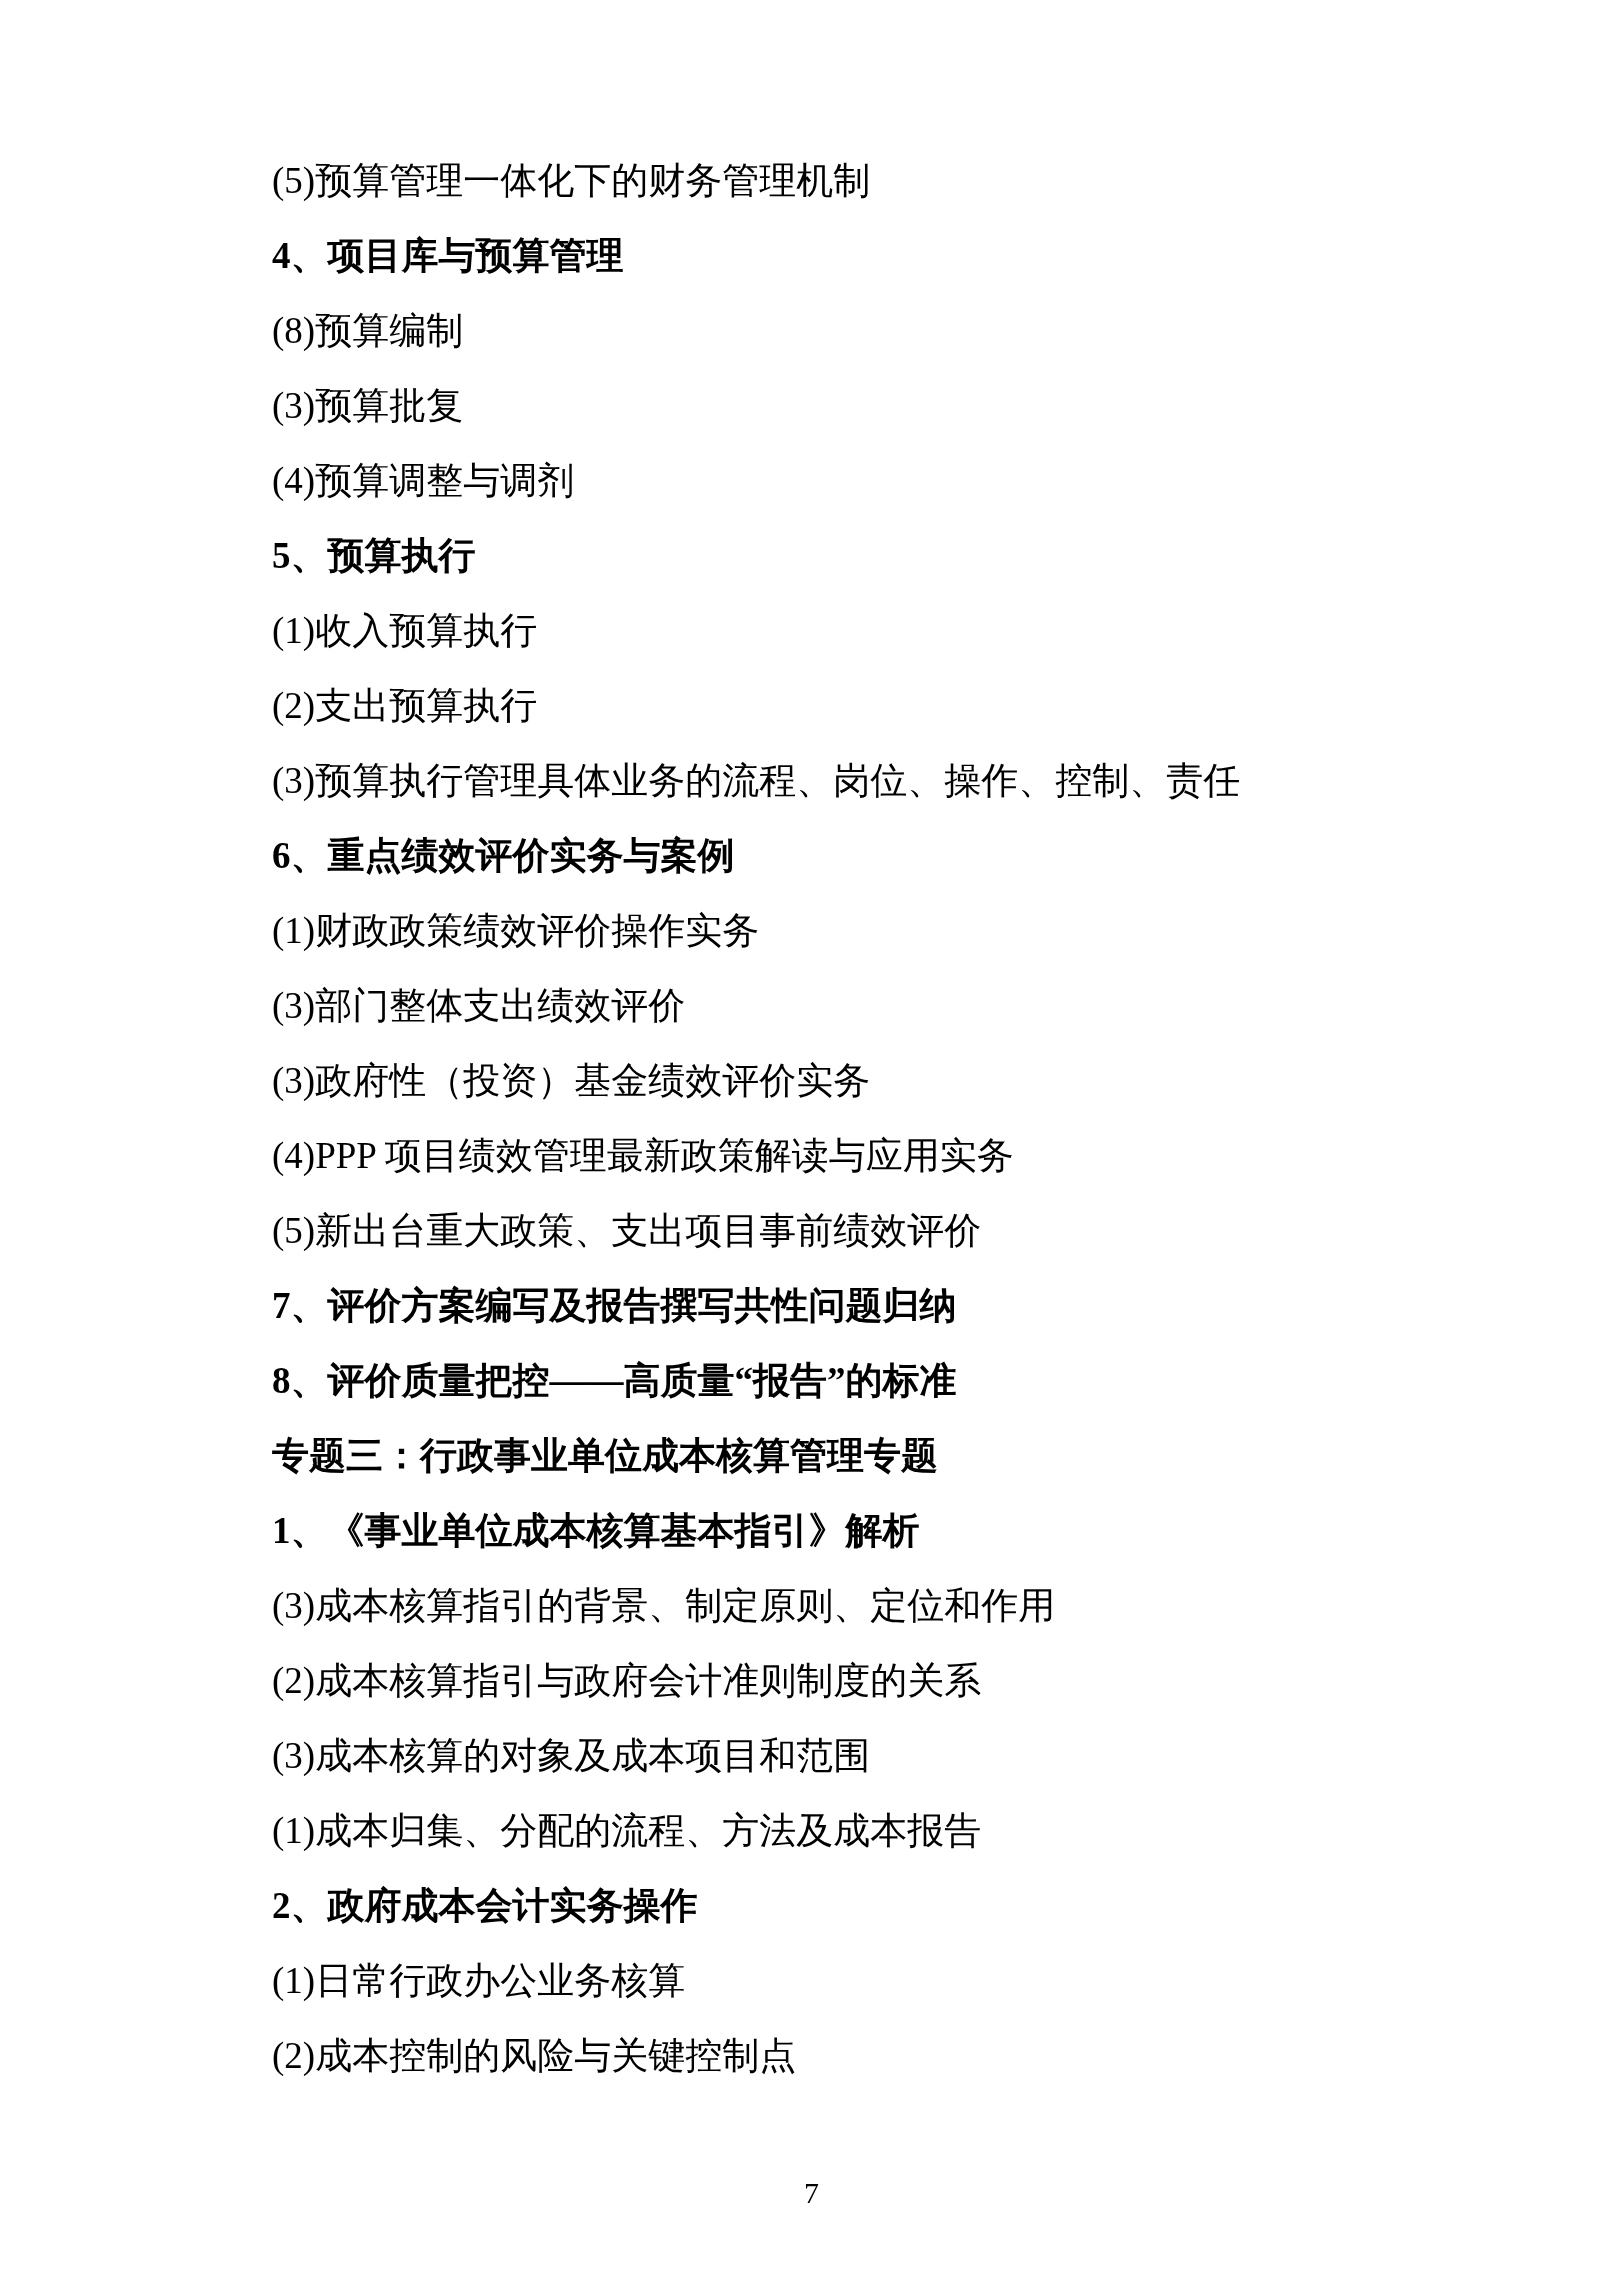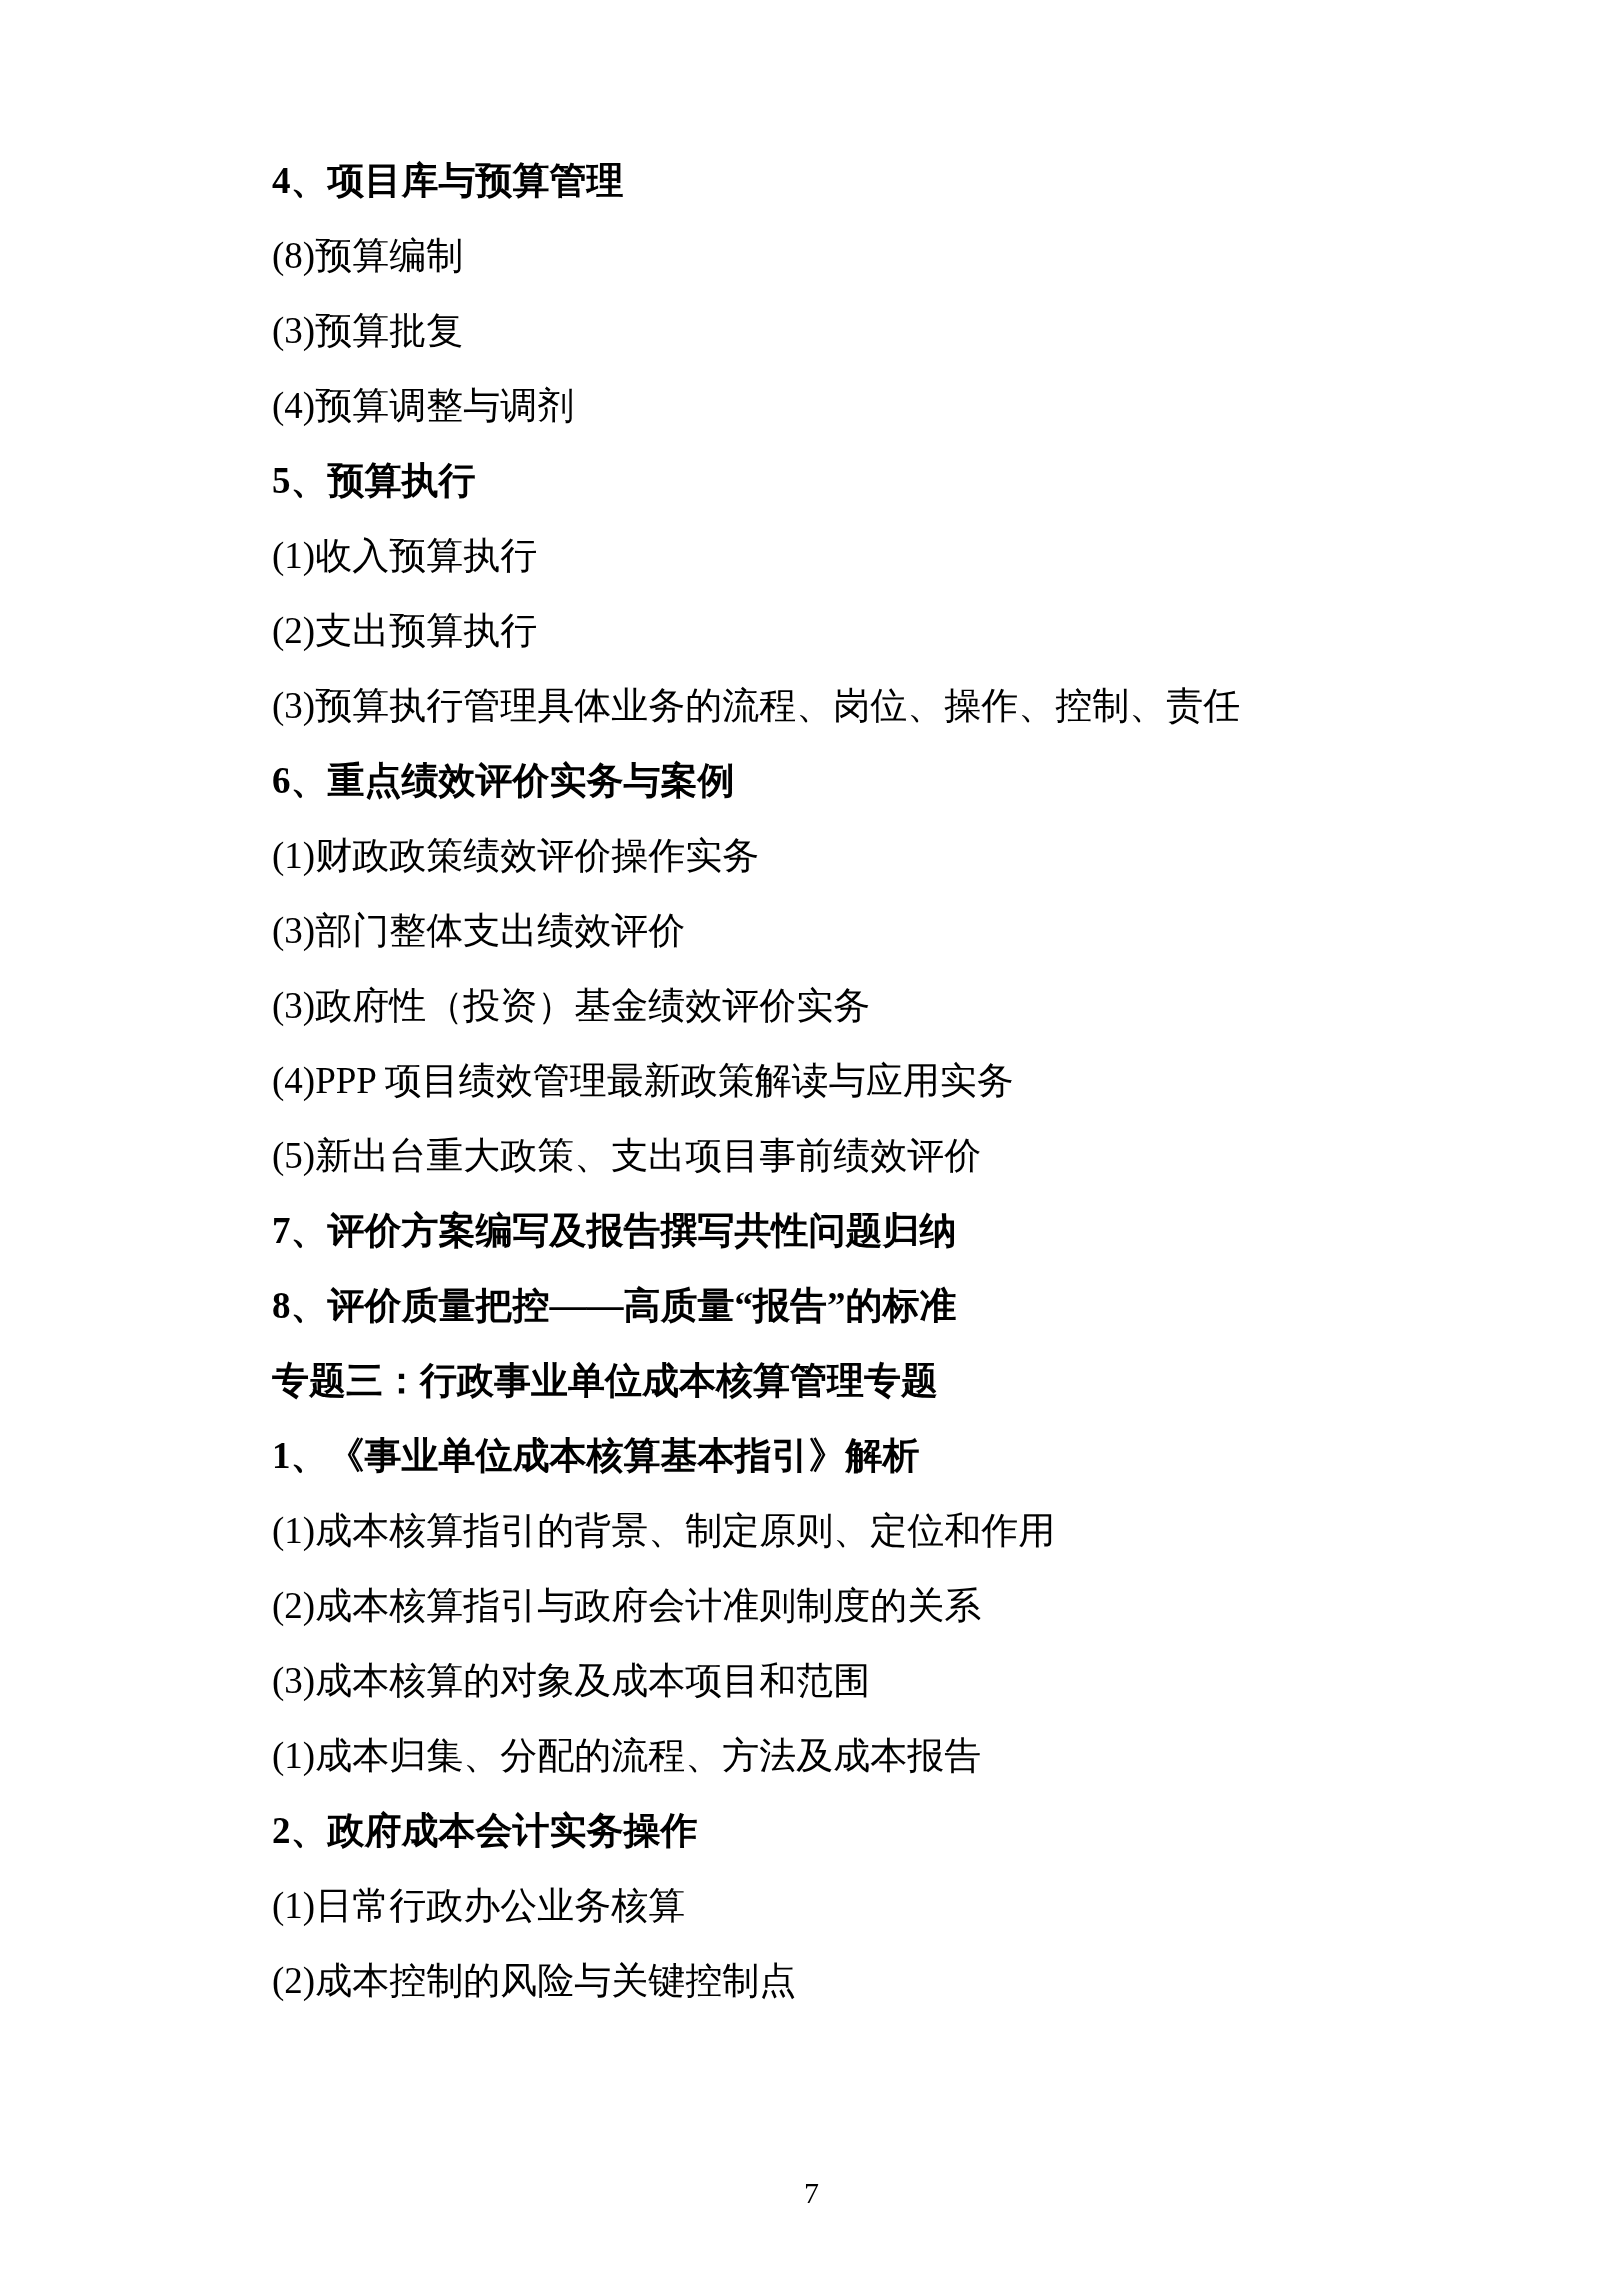--- a/index.html
+++ b/index.html
@@ -44,39 +44,40 @@
     text-align: center;
     font-size: 30px;
     line-height: 42px;
   }
 </style>
 </head>
 <body>
 
 <div class="page">
   <div class="content">
+    <div class="line item">(5)预算管理一体化下的财务管理机制</div>
     <div class="line heading">4、项目库与预算管理</div>
     <div class="line item">(8)预算编制</div>
     <div class="line item">(3)预算批复</div>
     <div class="line item">(4)预算调整与调剂</div>
     <div class="line heading">5、预算执行</div>
     <div class="line item">(1)收入预算执行</div>
     <div class="line item">(2)支出预算执行</div>
     <div class="line item">(3)预算执行管理具体业务的流程、岗位、操作、控制、责任</div>
     <div class="line heading">6、重点绩效评价实务与案例</div>
     <div class="line item">(1)财政政策绩效评价操作实务</div>
     <div class="line item">(3)部门整体支出绩效评价</div>
     <div class="line item">(3)政府性（投资）基金绩效评价实务</div>
     <div class="line item">(4)PPP 项目绩效管理最新政策解读与应用实务</div>
     <div class="line item">(5)新出台重大政策、支出项目事前绩效评价</div>
     <div class="line heading">7、评价方案编写及报告撰写共性问题归纳</div>
     <div class="line heading">8、评价质量把控——高质量“报告”的标准</div>
     <div class="line topic">专题三：行政事业单位成本核算管理专题</div>
     <div class="line heading">1、《事业单位成本核算基本指引》解析</div>
-    <div class="line item">(1)成本核算指引的背景、制定原则、定位和作用</div>
+    <div class="line item">(3)成本核算指引的背景、制定原则、定位和作用</div>
     <div class="line item">(2)成本核算指引与政府会计准则制度的关系</div>
     <div class="line item">(3)成本核算的对象及成本项目和范围</div>
     <div class="line item">(1)成本归集、分配的流程、方法及成本报告</div>
     <div class="line heading">2、政府成本会计实务操作</div>
     <div class="line item">(1)日常行政办公业务核算</div>
     <div class="line item">(2)成本控制的风险与关键控制点</div>
   </div>
 
   <div class="footer">7</div>
 </div>

